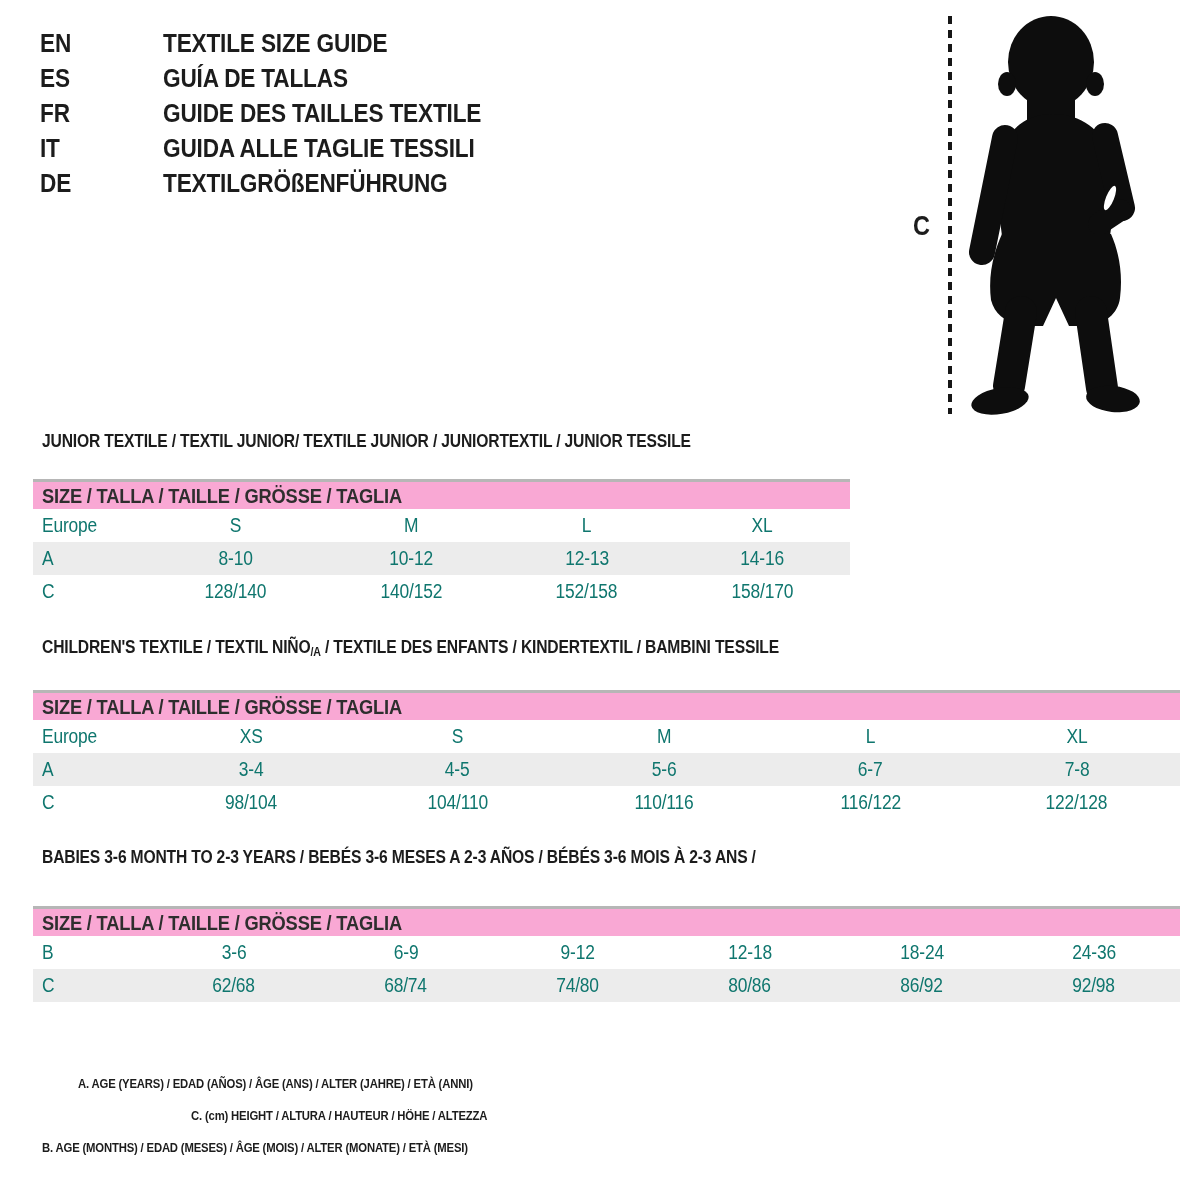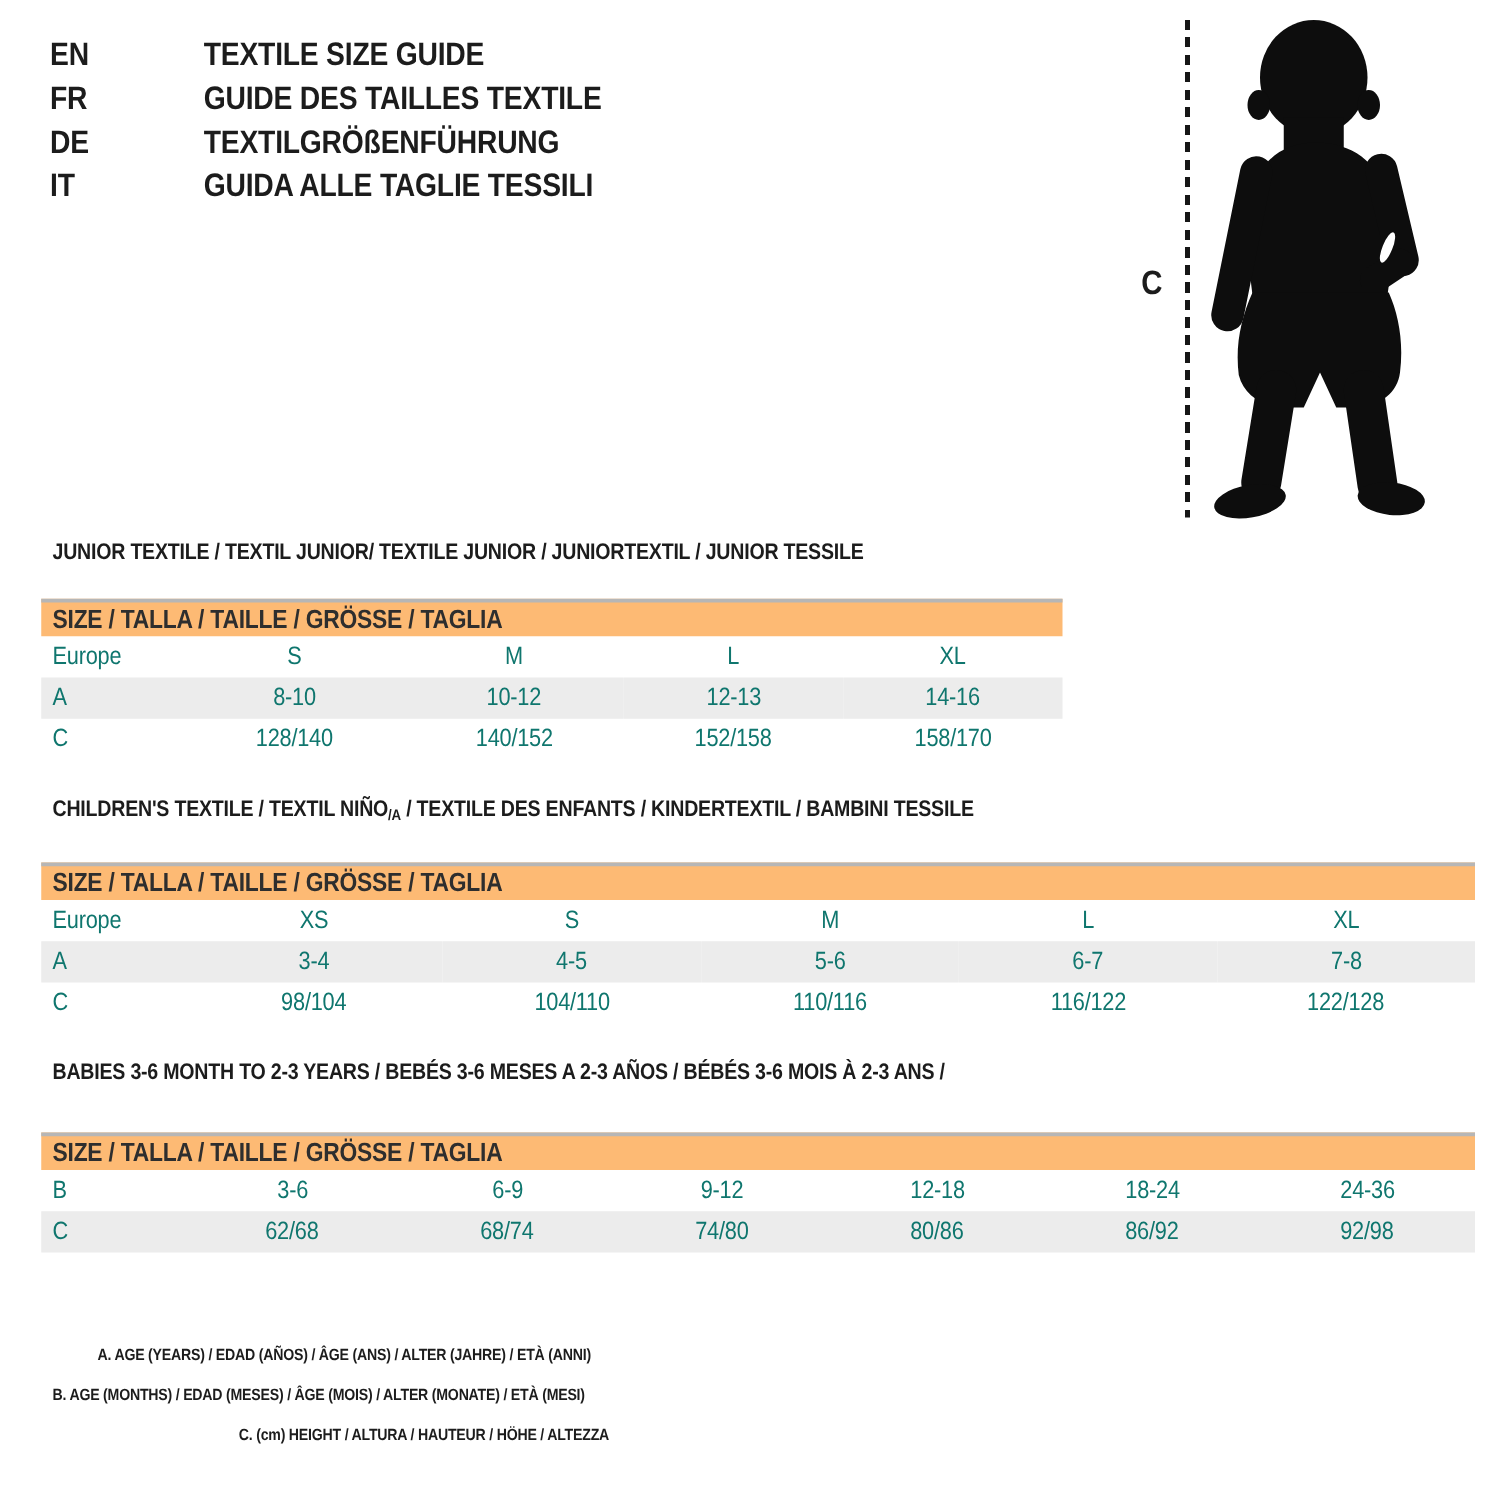--- a/index.html
+++ b/index.html
@@ -23,21 +23,21 @@
   .baby-svg{position:absolute;left:963px;top:12px;}
 
   
   .sec{position:absolute;left:33px;}
   #sec-junior{top:430px;width:817px;}
   #sec-children{top:636px;width:1147px;}
   #sec-babies{top:842px;width:1147px;}
   .sec h2{margin:0 0 27px 9px;font-size:18px;font-weight:700;line-height:22px;}
   #sec-babies h2{margin-bottom:34px;}
   .title-line{line-height:30px;}
-  .size-bar{box-sizing:border-box;height:30px;line-height:27px;background:#fdba74;
+  .size-bar{box-sizing:border-box;height:30px;line-height:27px;background:#f9a8d4;
     border-top:3px solid #b6b6b6;padding-left:9px;font-weight:700;font-size:21px;color:#2e2e2e;}
   table{border-collapse:collapse;table-layout:fixed;width:100%;}
   tr{height:33px;}
   tbody tr:nth-child(even){background:#ececec;}
   td{padding:0;text-align:center;font-size:20px;color:#0f766e;}
   td.lbl{text-align:left;padding-left:9px;}
   .label-col{width:115px;}
   .sub{font-size:0.68em;vertical-align:-0.25em;}
 
   
@@ -48,30 +48,34 @@
 <body>
 
 <div class="page">
 
   <div class="lang-header">
     <div class="lang-row">
       <span class="lang-code"><span class="cx">EN</span></span>
       <span class="cx">TEXTILE SIZE GUIDE</span>
     </div>
     <div class="lang-row">
+      <span class="lang-code"><span class="cx">ES</span></span>
+      <span class="cx">GUÍA DE TALLAS</span>
+    </div>
+    <div class="lang-row">
       <span class="lang-code"><span class="cx">FR</span></span>
       <span class="cx">GUIDE DES TAILLES TEXTILE</span>
     </div>
     <div class="lang-row">
+      <span class="lang-code"><span class="cx">IT</span></span>
+      <span class="cx">GUIDA ALLE TAGLIE TESSILI</span>
+    </div>
+    <div class="lang-row">
       <span class="lang-code"><span class="cx">DE</span></span>
       <span class="cx">TEXTILGRÖßENFÜHRUNG</span>
-    </div>
-    <div class="lang-row">
-      <span class="lang-code"><span class="cx">IT</span></span>
-      <span class="cx">GUIDA ALLE TAGLIE TESSILI</span>
     </div>
   </div>
 
   <div class="measure-line"></div>
   <div class="measure-label"><span class="cx">C</span></div>
   <svg class="baby-svg" width="185" height="406" viewBox="0 0 185 406" aria-hidden="true">
     <g fill="#0d0d0d" stroke="none">
       <ellipse cx="88" cy="50" rx="43" ry="46"></ellipse>
       <ellipse cx="44" cy="72" rx="9" ry="12"></ellipse>
       <ellipse cx="132" cy="72" rx="9" ry="12"></ellipse>
@@ -202,17 +206,17 @@
           <td><span class="cx cc">80/86</span></td>
           <td><span class="cx cc">86/92</span></td>
           <td><span class="cx cc">92/98</span></td>
         </tr>
       </tbody>
     </table>
   </section>
 
   <div class="footnotes">
     <div class="footnote"><span class="cx">A. AGE (YEARS) / EDAD (AÑOS) / ÂGE (ANS) / ALTER (JAHRE) / ETÀ (ANNI)</span></div>
+    <div class="footnote"><span class="cx">C. (cm) HEIGHT / ALTURA / HAUTEUR / HÖHE / ALTEZZA</span></div>
     <div class="footnote"><span class="cx">B. AGE (MONTHS) / EDAD (MESES) / ÂGE (MOIS) / ALTER (MONATE) / ETÀ (MESI)</span></div>
-    <div class="footnote"><span class="cx">C. (cm) HEIGHT / ALTURA / HAUTEUR / HÖHE / ALTEZZA</span></div>
   </div>
 
 </div>
 
 </body></html>

